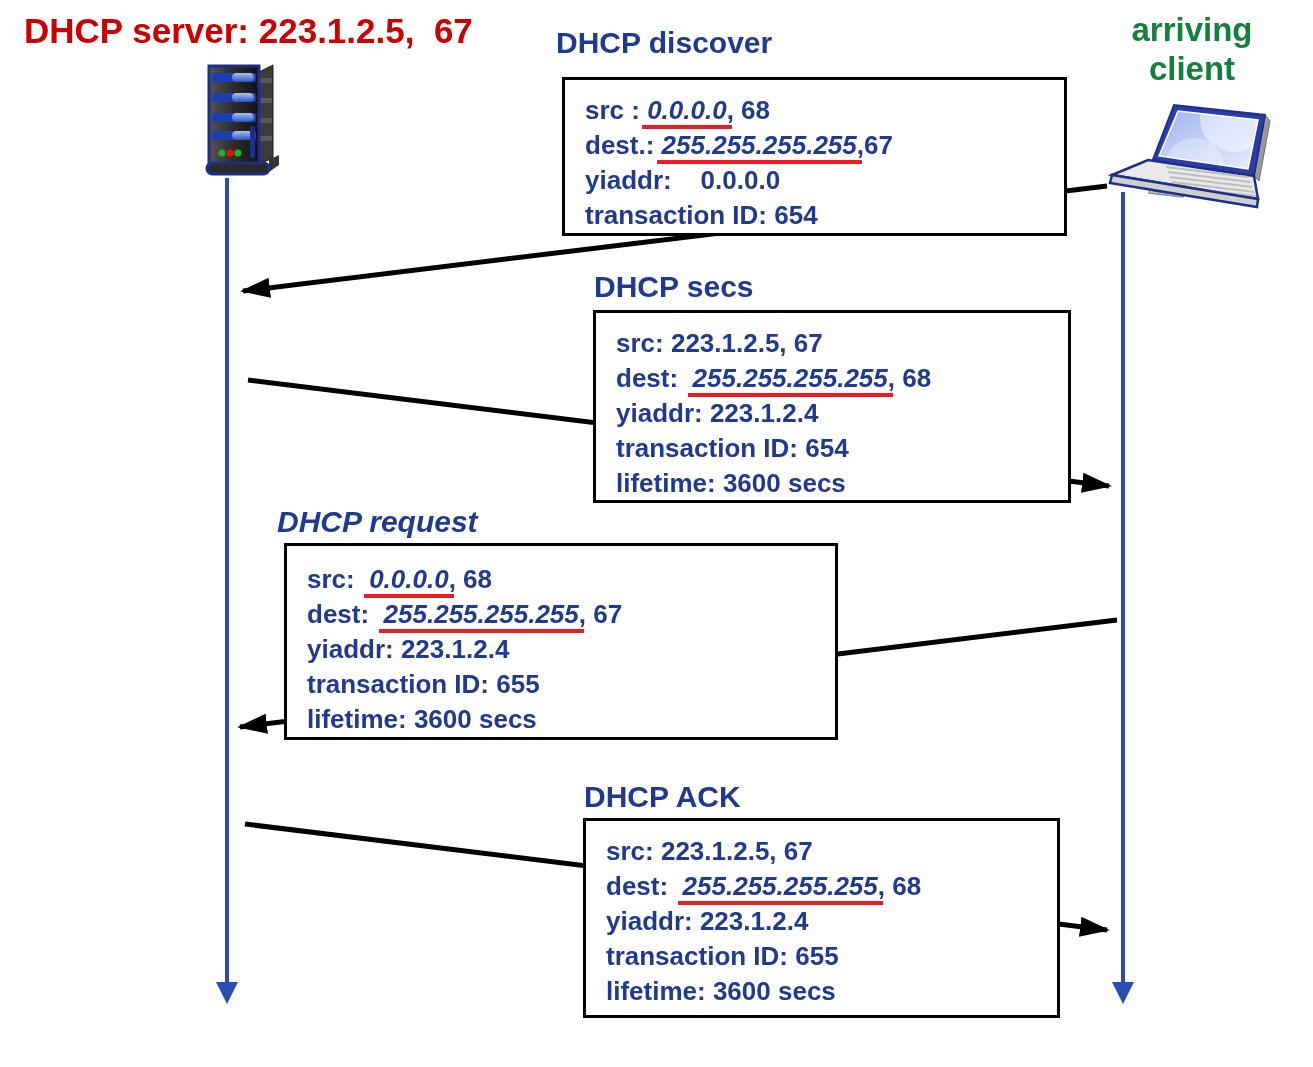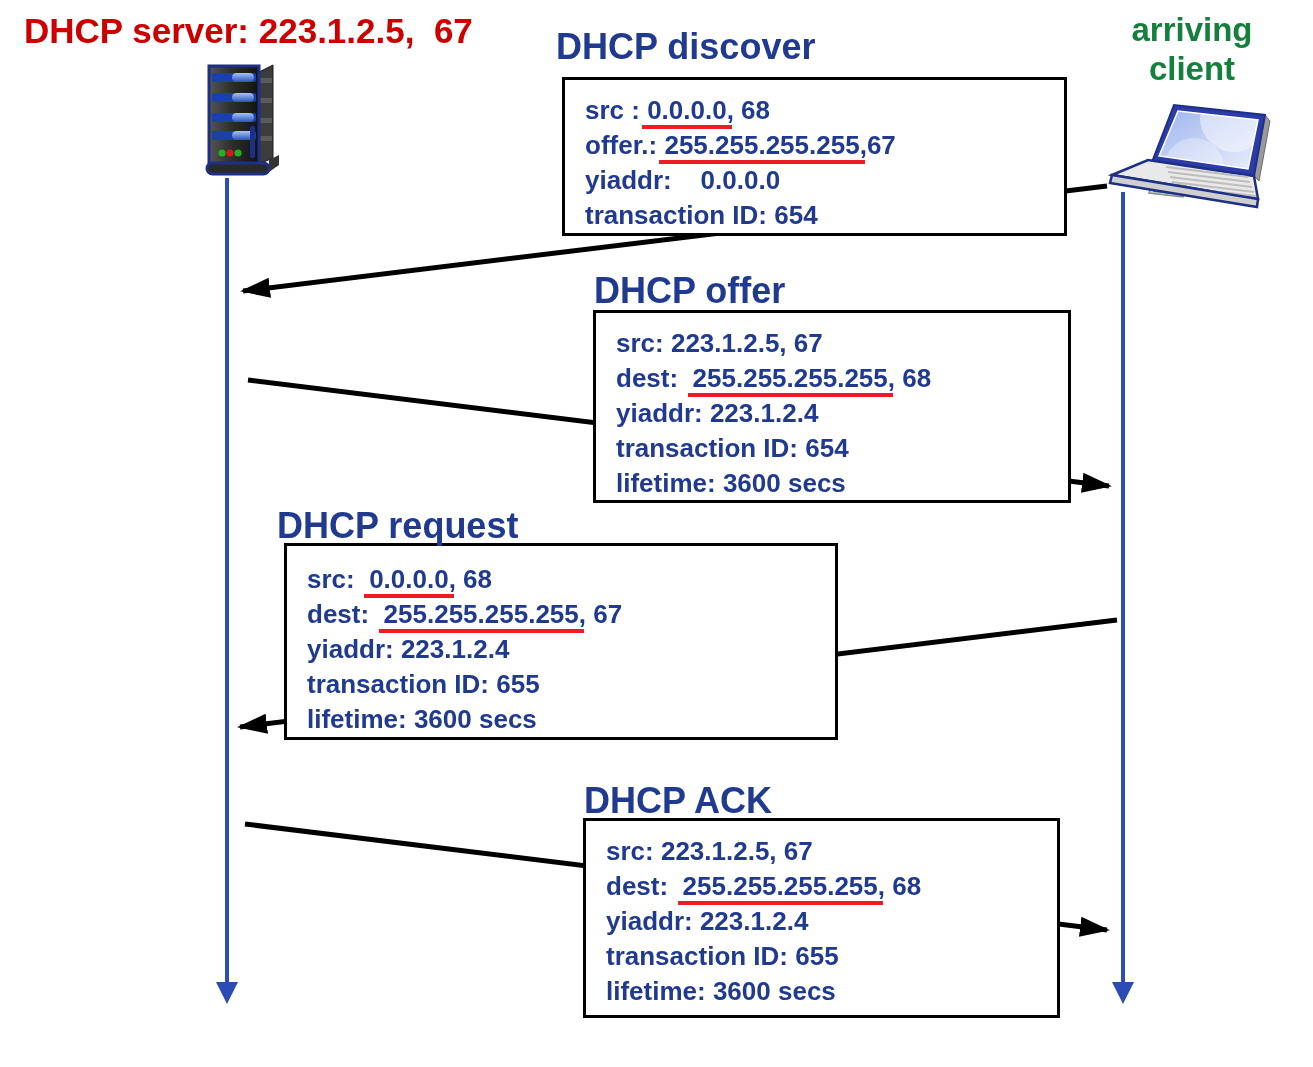--- a/index.html
+++ b/index.html
@@ -14,43 +14,43 @@
     position:absolute; left:24px; top:11px; z-index:4;
     font-size:35px; color:#CC0000; white-space:pre; letter-spacing:0px;
   }
   .client-title {
     position:absolute; left:1110px; top:10px; width:164px; z-index:4;
     font-size:33px; line-height:39px; color:#15803d; text-align:center;
   }
   .client-title span { display:block; }
 
   .msg-label {
-    position:absolute; z-index:4; font-size:36px; color:#203A90; white-space:pre;
+    position:absolute; z-index:4; font-size:30px; color:#203A90; white-space:pre;
   }
   .lab0 { left:556px; top:26px; }
   .lab1 { left:594px; top:270px; }
-  .lab2 { left:277px; top:505px; }
+  .lab2 { left:277px; top:505px;font-style:italic; }
   .lab3 { left:584px; top:780px; }
 
   .msg-box {
     position:absolute; z-index:2; background:#ffffff; border:3px solid #000000;
     box-sizing:border-box; color:#203A90; font-size:26px; line-height:35px;
     padding:13px 0 0 20px;
   }
   .box0 { left:562px; top:77px;  width:505px; height:159px; }
   .box1 { left:593px; top:310px; width:478px; height:193px; }
   .box2 { left:284px; top:543px; width:554px; height:197px; padding-top:16px; }
   .box3 { left:583px; top:818px; width:477px; height:200px; }
 
   .line { white-space:pre; }
   .seg { white-space:pre;margin-top:32px; }
   .u {
     white-space:pre;
     border-bottom:4px solid #ED1C24;
-    padding:0 5px; margin:10px -5px;
+    padding:0 5px; margin:10px -5px;font-style:italic;
   }
   .u:empty { border-bottom:none; padding:0; margin:0; }
 </style>
 </head>
 <body>
 
 <div id="stage">
 
   <svg id="underlay" width="1313" height="1067" viewBox="0 0 1313 1067">
     <defs>
@@ -153,26 +153,26 @@
 
     <polygon points="44,86 78,90 75,101 41,97" fill="#d8d8d8" stroke="#8a8a8a" stroke-width="1.5"></polygon>
     <polygon points="46,92 74,95 73,99 45,96" fill="#2aa198"></polygon>
 
     <polygon points="4,79 150,103 149,111 2,87" fill="#cfcfcf" stroke="#1d2f86" stroke-width="2.5"></polygon>
   </svg>
 
   <div class="msg-label lab0">DHCP discover</div>
   <div class="msg-box box0">
     <div class="line"><span class="seg">src : </span><span class="u">0.0.0.0</span><span class="seg">, 68</span></div>
-    <div class="line"><span class="seg">offer.: </span><span class="u">255.255.255.255</span><span class="seg">,67</span></div>
+    <div class="line"><span class="seg">dest.: </span><span class="u">255.255.255.255</span><span class="seg">,67</span></div>
     <div class="line"><span class="seg">yiaddr:    0.0.0.0</span><span class="u"></span><span class="seg"></span></div>
     <div class="line"><span class="seg">transaction ID: 654</span><span class="u"></span><span class="seg"></span></div>
   </div>
 
-  <div class="msg-label lab1">DHCP offer</div>
+  <div class="msg-label lab1">DHCP secs</div>
   <div class="msg-box box1">
     <div class="line"><span class="seg">src: 223.1.2.5, 67</span><span class="u"></span><span class="seg"></span></div>
     <div class="line"><span class="seg">dest:  </span><span class="u">255.255.255.255</span><span class="seg">, 68</span></div>
     <div class="line"><span class="seg">yiaddr: 223.1.2.4</span><span class="u"></span><span class="seg"></span></div>
     <div class="line"><span class="seg">transaction ID: 654</span><span class="u"></span><span class="seg"></span></div>
     <div class="line"><span class="seg">lifetime: 3600 secs</span><span class="u"></span><span class="seg"></span></div>
   </div>
 
   <div class="msg-label lab2">DHCP request</div>
   <div class="msg-box box2">

